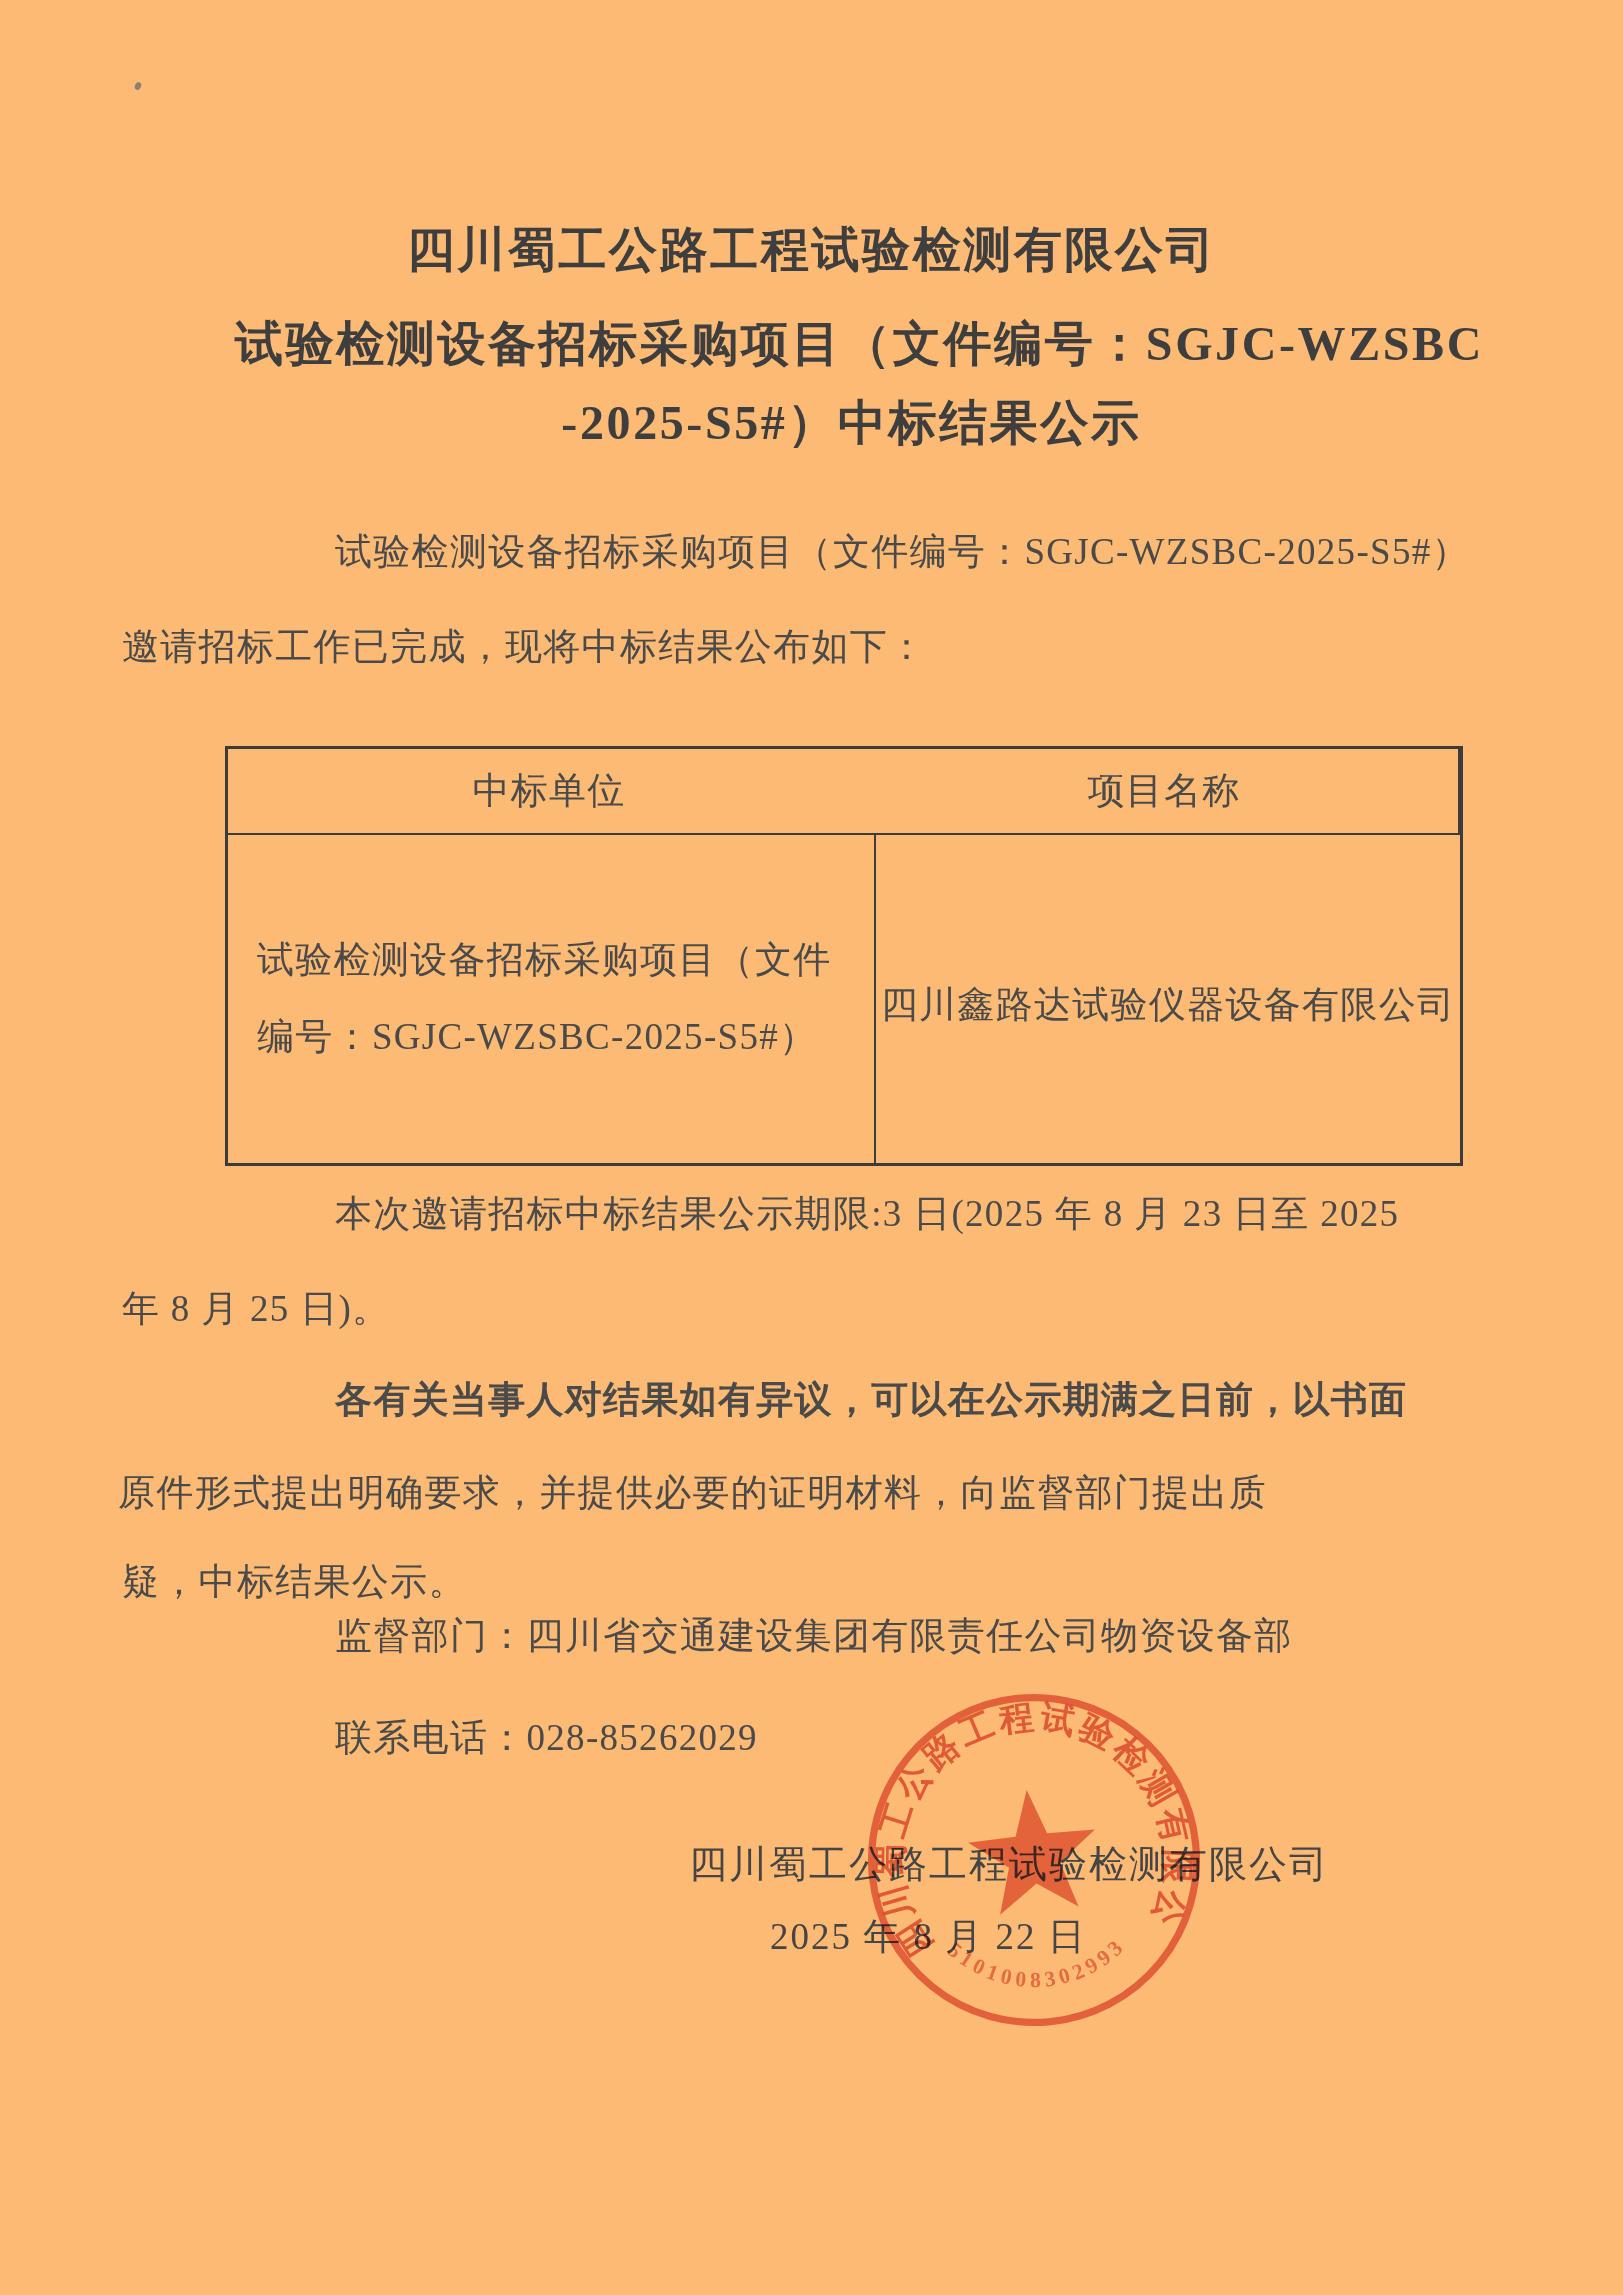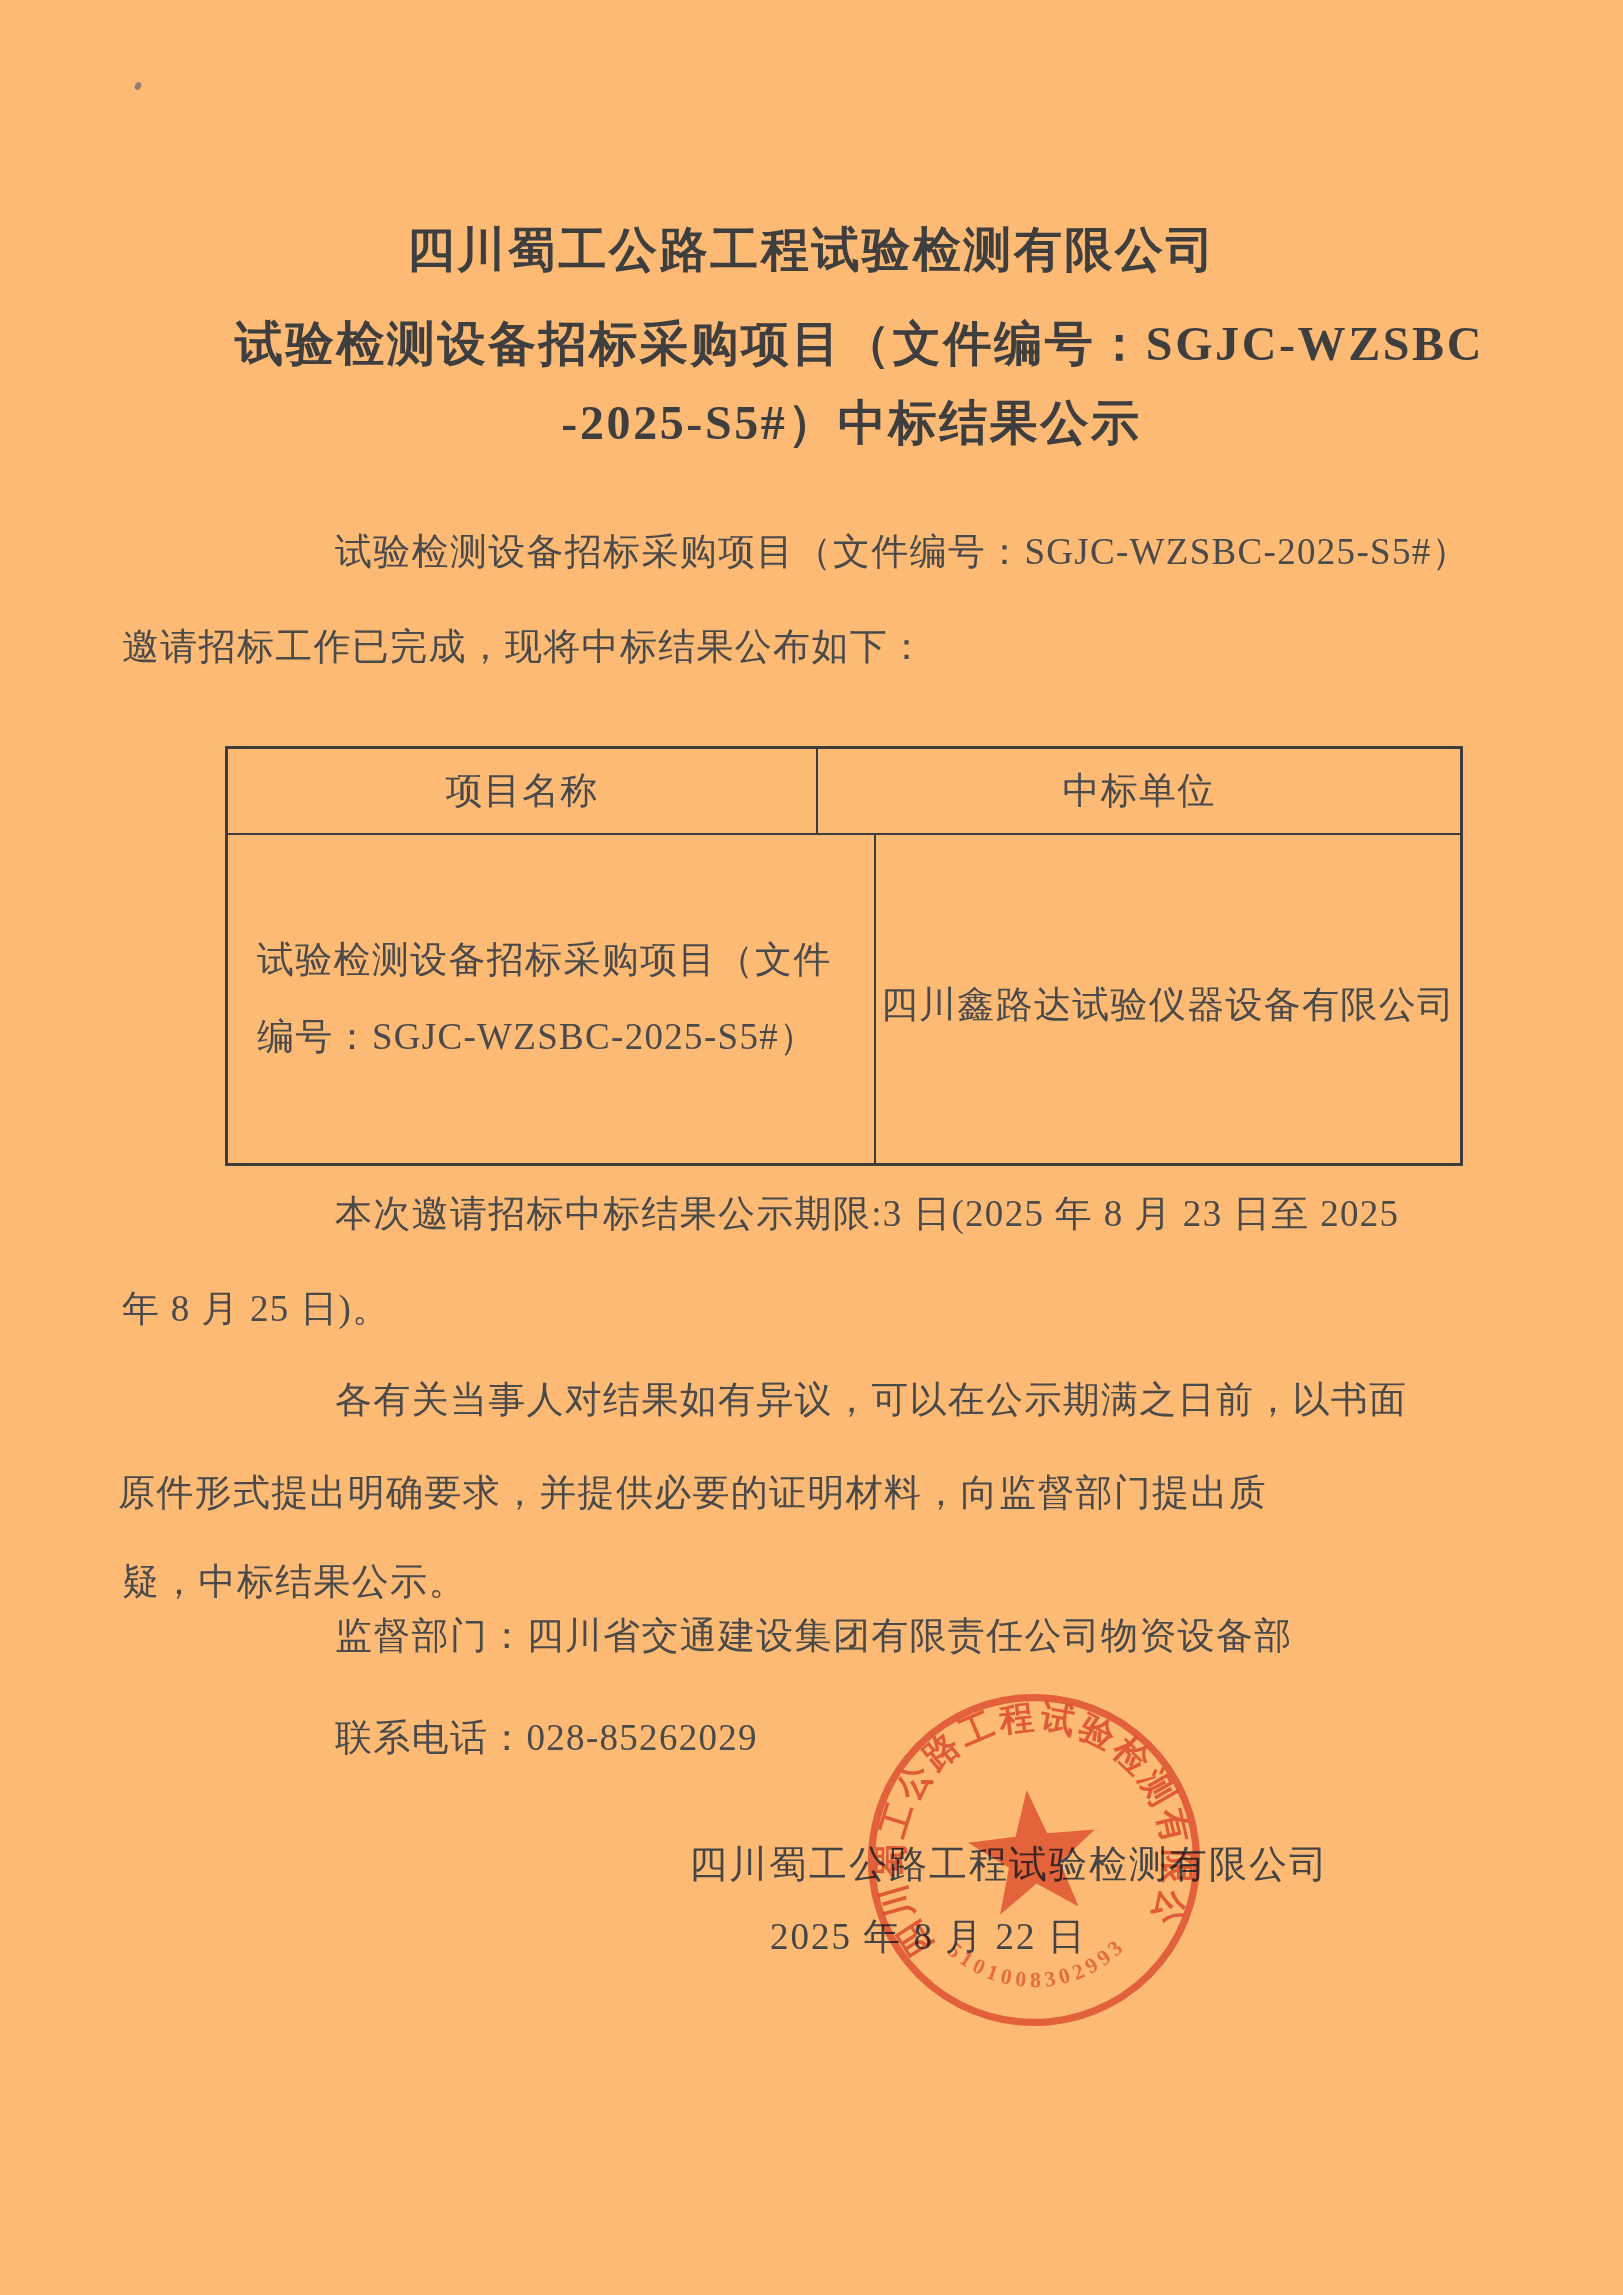--- a/index.html
+++ b/index.html
@@ -64,33 +64,33 @@
 
   <div class="abs title" style="top:220px;">四川蜀工公路工程试验检测有限公司</div>
   <div class="abs title" style="top:314px;padding-left:48px;">试验检测设备招标采购项目（文件编号：SGJC-WZSBC</div>
   <div class="abs title" style="top:393px;padding-left:40px;">-2025-S5#）中标结果公示</div>
 
   <div class="abs body-text" style="top:529px;left:335px;">试验检测设备招标采购项目（文件编号：SGJC-WZSBC-2025-S5#）</div>
   <div class="abs body-text" style="top:624px;left:122px;">邀请招标工作已完成，现将中标结果公布如下：</div>
 
   <div class="result-table">
     <div class="t-row header">
+      <div class="t-cell c2">中标单位</div>
       <div class="t-cell c1">项目名称</div>
-      <div class="t-cell c2">中标单位</div>
     </div>
     <div class="t-row">
       <div class="t-cell c1 project-cell">试验检测设备招标采购项目（文件编号：SGJC-WZSBC-2025-S5#）</div>
       <div class="t-cell c2 winner-cell">四川鑫路达试验仪器设备有限公司</div>
     </div>
   </div>
 
   <div class="abs body-text" style="top:1191px;left:335px;">本次邀请招标中标结果公示期限:3 日(2025 年 8 月 23 日至 2025</div>
   <div class="abs body-text" style="top:1286px;left:122px;">年 8 月 25 日)。</div>
 
-  <div class="abs body-text" style="top:1377px;left:335px;">各有关当事人对结果如有异议，可以在公示期满之日前，以书面</div>
+  <div class="abs body-text" style="top:1377px;left:335px;font-weight:bold;">各有关当事人对结果如有异议，可以在公示期满之日前，以书面</div>
   <div class="abs body-text" style="top:1470px;left:118px;">原件形式提出明确要求，并提供必要的证明材料，向监督部门提出质</div>
   <div class="abs body-text" style="top:1559px;left:122px;">疑，中标结果公示。</div>
 
   <div class="abs body-text" style="top:1613px;left:335px;">监督部门：四川省交通建设集团有限责任公司物资设备部</div>
   <div class="abs body-text" style="top:1690px;left:335px;margin-top:25px;">联系电话：028-85262029</div>
 
   <div class="abs sign-text" style="top:1841px;left:689px;">四川蜀工公路工程试验检测有限公司</div>
   <div class="abs sign-text" style="top:1914px;left:770px;font-size:37px;">2025 年 8 月 22 日</div>
 
   <svg class="stamp" viewBox="0 0 520 520">

